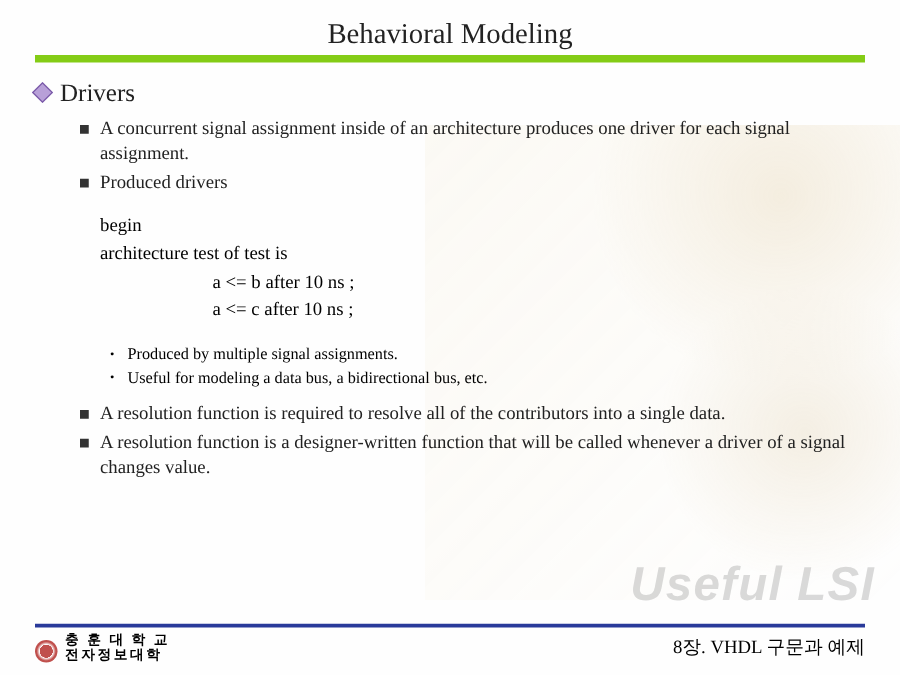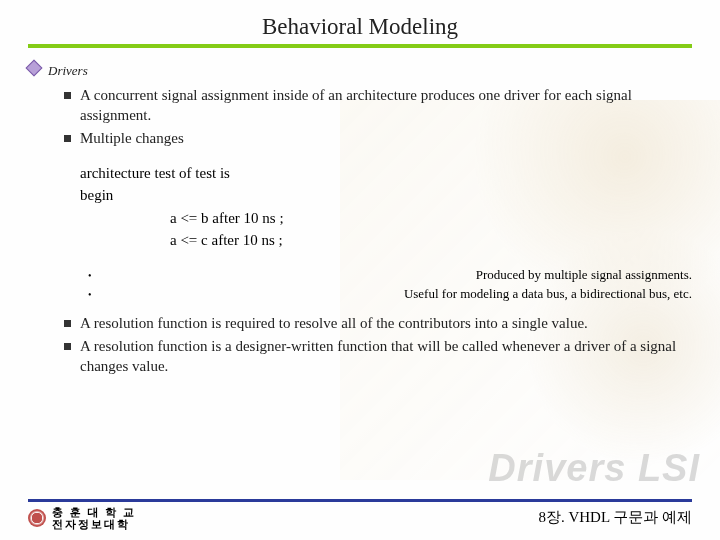--- a/index.html
+++ b/index.html
@@ -35,37 +35,36 @@
       letter-spacing: 1px;
       z-index: 0;
       font-style: italic;
     }
     .content { position: relative; z-index: 1; padding: 14px 28px 0 28px; }
     .title {
       text-align: center;
       font-size: 23px;
       color: #222;
       padding-bottom: 4px;
-      border-bottom: 4px solid #84cc16;
+      border-bottom: 6px solid #84cc16;
       margin-bottom: 14px;
     }
     .diamond {
       display: inline-block;
       width: 12px; height: 12px;
       transform: rotate(45deg);
       background: #b8a0d8;
       border: 1px solid #7a5aa8;
       margin-right: 8px;
       vertical-align: 1px;
     }
     .section-head {
-      font-size: 13px;
+      font-size: 20px;
       color: #222;
       margin-bottom: 6px;
-      font-style: italic;
     }
     .bullets { margin-left: 36px; }
     .bullets li {
       list-style: none;
       position: relative;
       font-size: 15px;
       color: #222;
       line-height: 1.35;
       margin-bottom: 2px;
       padding-left: 16px;
@@ -86,21 +85,20 @@
     .code-block .indent { padding-left: 90px; }
     .sub-bullets {
       margin: 4px 0 10px 60px;
       font-size: 13px;
     }
     .sub-bullets li {
       list-style: none;
       position: relative;
       padding-left: 14px;
       line-height: 1.45;
-      text-align: right;
     }
     .sub-bullets li::before {
       content: "•";
       position: absolute;
       left: 0;
       font-size: 10px;
       top: 3px;
     }
     .footer {
       position: absolute;
@@ -118,69 +116,69 @@
       position: absolute;
       bottom: 38px;
       left: 28px;
       right: 28px;
       height: 3px;
       background: #2a3a9a;
       z-index: 2;
     }
     .uni {
       display: flex;
-      align-items: center;
+      align-items: flex-end;
       gap: 6px;
     }
     .uni-logo {
       width: 18px; height: 18px;
       border-radius: 50%;
       background: radial-gradient(circle, #c0504d 40%, #fff 42%, #c0504d 60%);
     }
     .uni-text {
       font-size: 11px;
       font-weight: bold;
       line-height: 1.1;
       letter-spacing: 2px;
     }
     .page-num { text-align: center; flex: 1; font-size: 15px; letter-spacing: 1px;}
     .chapter { font-size: 15px; text-align: center; }
   </style>
 </head>
 <body>
 
 <div class="bg-deco"></div>
-<div class="watermark">Drivers LSI</div>
+<div class="watermark">Useful LSI</div>
 
 <div class="content">
   <div class="title">Behavioral Modeling</div>
 
   <div class="section-head">
     <span class="diamond"></span><span>Drivers</span>
   </div>
 
   <ul class="bullets">
     <li>A concurrent signal assignment inside of an architecture produces one driver for each signal assignment.</li>
-    <li>Multiple changes</li>
+    <li>Produced drivers</li>
   </ul>
 
   <div class="code-block">
+    <div>begin</div>
     <div>architecture test of test is</div>
-    <div>begin</div>
     <div class="indent">a &lt;= b  after 10  ns ;</div>
     <div class="indent">a &lt;= c  after 10  ns ;</div>
   </div>
 
   <ul class="sub-bullets">
     <li>Produced by multiple signal assignments.</li>
     <li>Useful for modeling a data bus, a bidirectional bus, etc.</li>
   </ul>
 
   <ul class="bullets">
-    <li>A resolution function is required to resolve all of the contributors into a single value.</li>
+    <li>A resolution function is required to resolve all of the contributors into a single data.</li>
     <li>A resolution function is a designer-written function that will be called whenever a driver of a signal changes value.</li>
   </ul>
 </div>
 
 <div class="footer-rule"></div>
 <div class="footer">
   <div class="uni">
     <div class="uni-logo"></div>
     <div class="uni-text">
       <div>충 훈 대 학 교</div>

